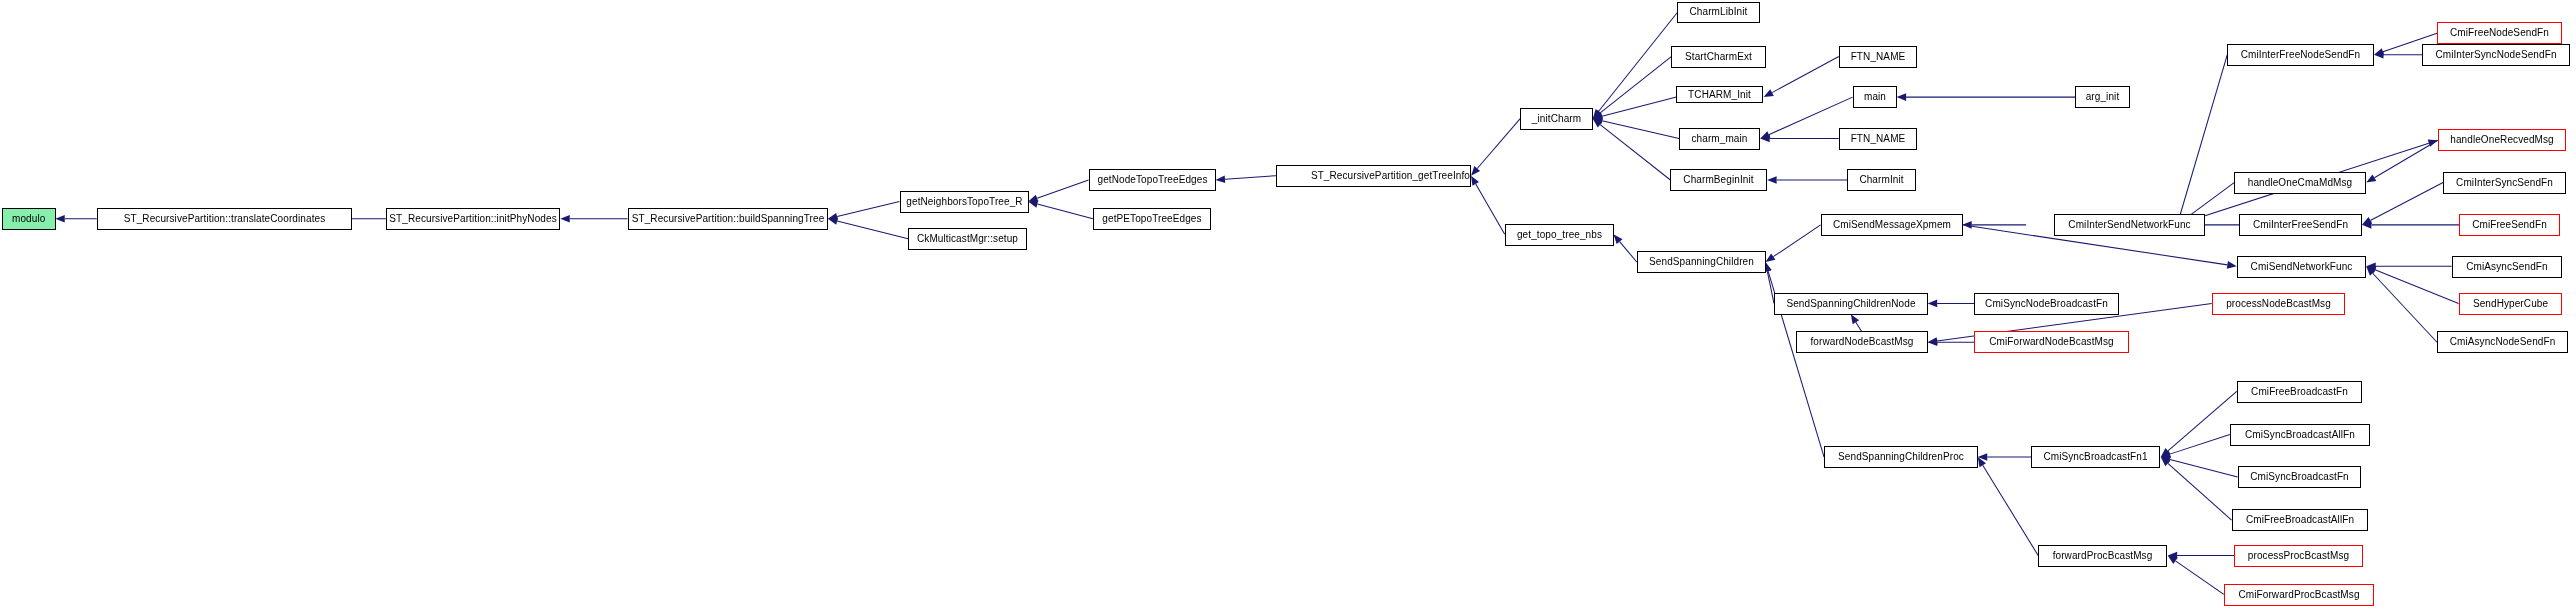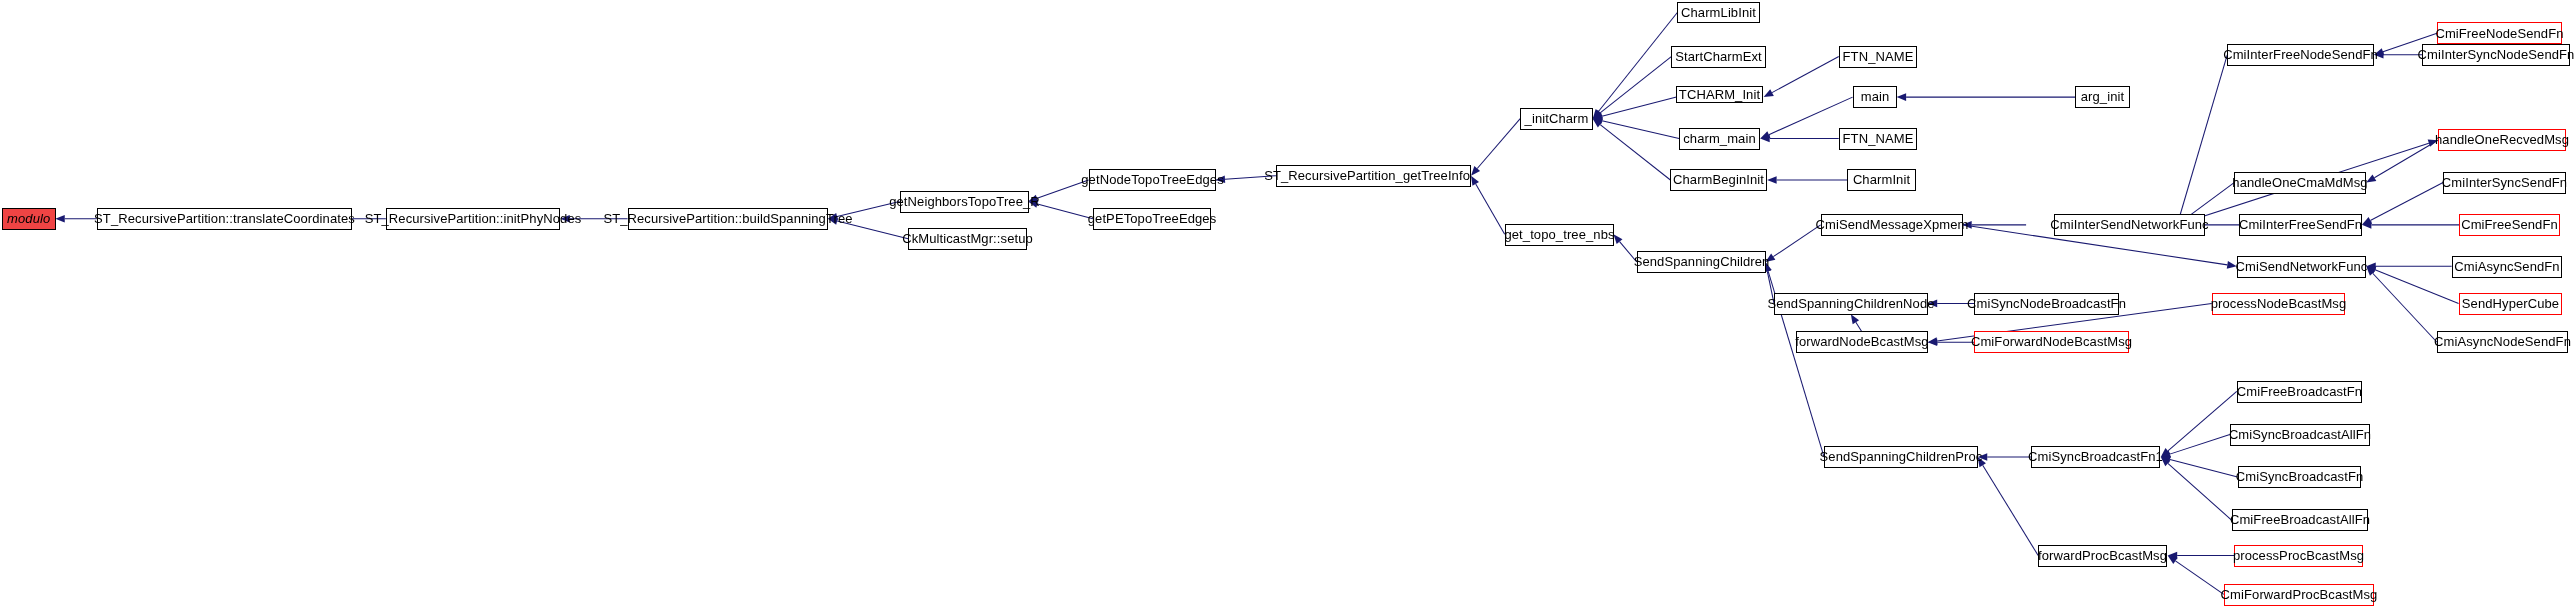--- a/index.html
+++ b/index.html
@@ -15,31 +15,31 @@
   svg#edges{
     position:absolute;left:0;top:0;width:2576px;height:612px;
     pointer-events:none;
   }
   .node{
     position:absolute;
     box-sizing:border-box;
     border:0.9px solid #000000;
     background:#ffffff;
     color:#000000;
-    font-size:13px;
+    font-size:10px;
     line-height:1;
     display:flex;
     align-items:center;
     justify-content:center;
     white-space:nowrap;
     letter-spacing:0.1px;
     z-index:5;
   }
   .node.red{ border-color:#ff0000; }
-  .node.root{ background:#ef4444; border-color:#000000;font-style:italic; }
+  .node.root{ background:#86efac; border-color:#000000; }
 </style>
 </head>
 <body>
 
 <div id="canvas">
   <svg id="edges" viewBox="0 0 2984 709" preserveAspectRatio="none">
       <line x1="112" y1="253.5" x2="75" y2="253.5" stroke="#191970" stroke-width="1.2"></line>
       <polygon points="64,253.5 75,249.1 75,257.9" fill="#191970"></polygon>
       <line x1="447" y1="253.5" x2="367" y2="253.5" stroke="#191970" stroke-width="1.2"></line>
       <polygon points="356,253.5 367,249.1 367,257.9" fill="#191970"></polygon>

